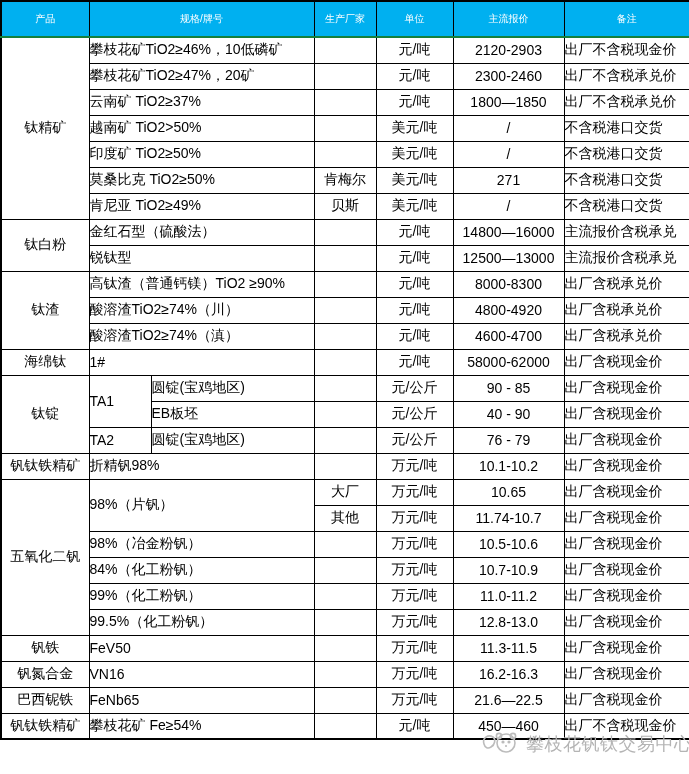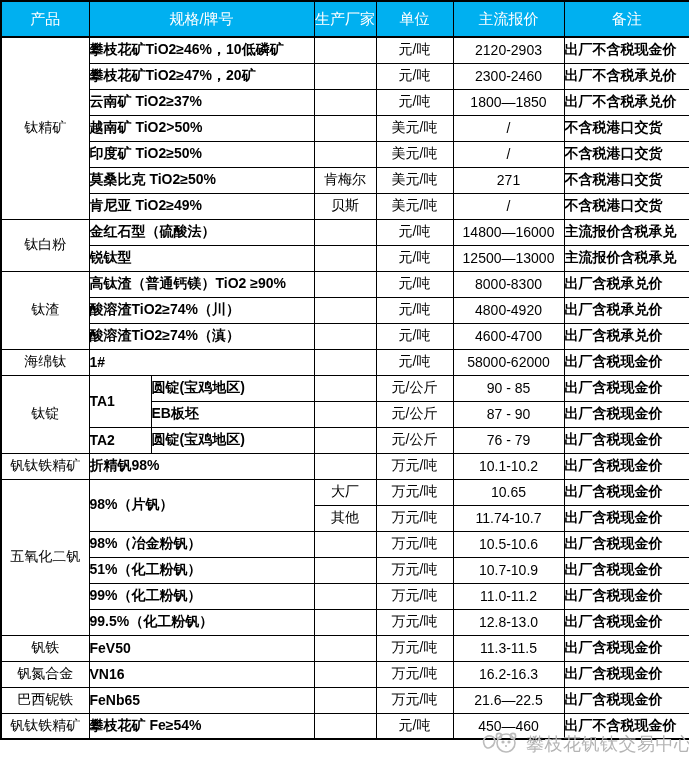--- a/index.html
+++ b/index.html
@@ -22,27 +22,27 @@
     white-space:nowrap;
     padding:0;
     color:#000;
   }
   .tbl thead tr{height:36px;}
   .tbl tbody tr{height:26px;}
   .tbl th{
     background:#00B0F0;
     color:#fff;
     font-weight:normal;
-    font-size:15px;
+    font-size:10px;
     text-align:center;
-    border-bottom:2px solid #000000;
+    border-bottom:2px solid #15803d;
   }
   .tbl td{font-size:14px;}
   .c{text-align:center;}
-  .l{text-align:left;padding-left:4px;font-weight:bold;}
+  .l{text-align:left;padding-left:4px;}
   .product{text-align:center;font-size:14px;font-family:Liberation Mono, monospace;}
   .spec-sm{font-size:12.5px;}
   .watermark{
     position:absolute;
     left:480px;top:728px;
     display:flex;align-items:center;
     color:#b4b4b4;
     font-size:18px;
     letter-spacing:0.5px;
     white-space:nowrap;
@@ -176,21 +176,21 @@
         <td class="l">圆锭(宝鸡地区)</td>
         <td class="c"></td>
         <td class="c">元/公斤</td>
         <td class="c">90 - 85</td>
         <td class="l">出厂含税现金价</td>
       </tr>
       <tr>
         <td class="l">EB板坯</td>
         <td class="c"></td>
         <td class="c">元/公斤</td>
-        <td class="c">87 - 90</td>
+        <td class="c">40 - 90</td>
         <td class="l">出厂含税现金价</td>
       </tr>
       <tr>
         <td class="l">TA2</td>
         <td class="l">圆锭(宝鸡地区)</td>
         <td class="c"></td>
         <td class="c">元/公斤</td>
         <td class="c">76 - 79</td>
         <td class="l">出厂含税现金价</td>
       </tr>
@@ -217,21 +217,21 @@
         <td class="l">出厂含税现金价</td>
       </tr>
       <tr>
         <td class="l" colspan="2">98%（冶金粉钒）</td>
         <td class="c"></td>
         <td class="c">万元/吨</td>
         <td class="c">10.5-10.6</td>
         <td class="l">出厂含税现金价</td>
       </tr>
       <tr>
-        <td class="l" colspan="2">51%（化工粉钒）</td>
+        <td class="l" colspan="2">84%（化工粉钒）</td>
         <td class="c"></td>
         <td class="c">万元/吨</td>
         <td class="c">10.7-10.9</td>
         <td class="l">出厂含税现金价</td>
       </tr>
       <tr>
         <td class="l" colspan="2">99%（化工粉钒）</td>
         <td class="c"></td>
         <td class="c">万元/吨</td>
         <td class="c">11.0-11.2</td>

